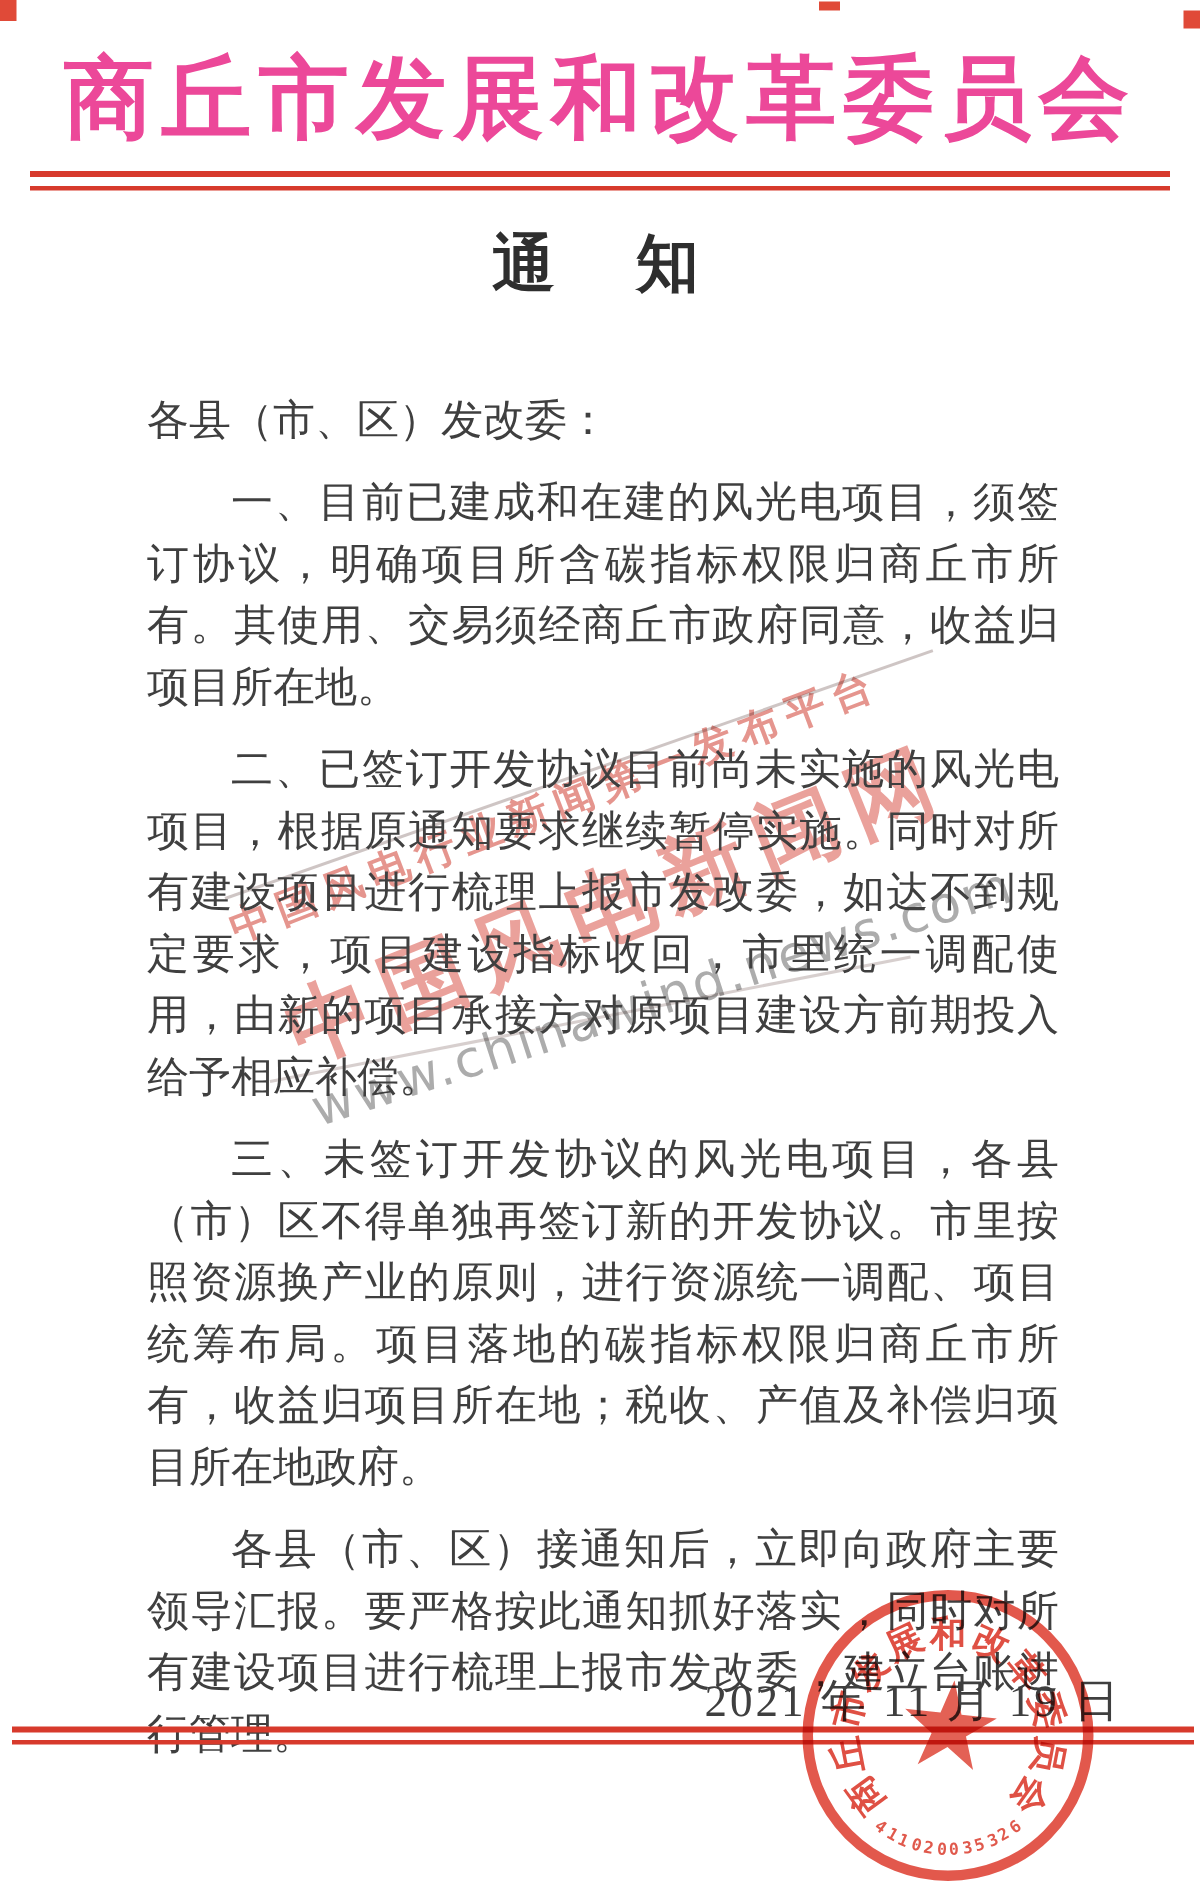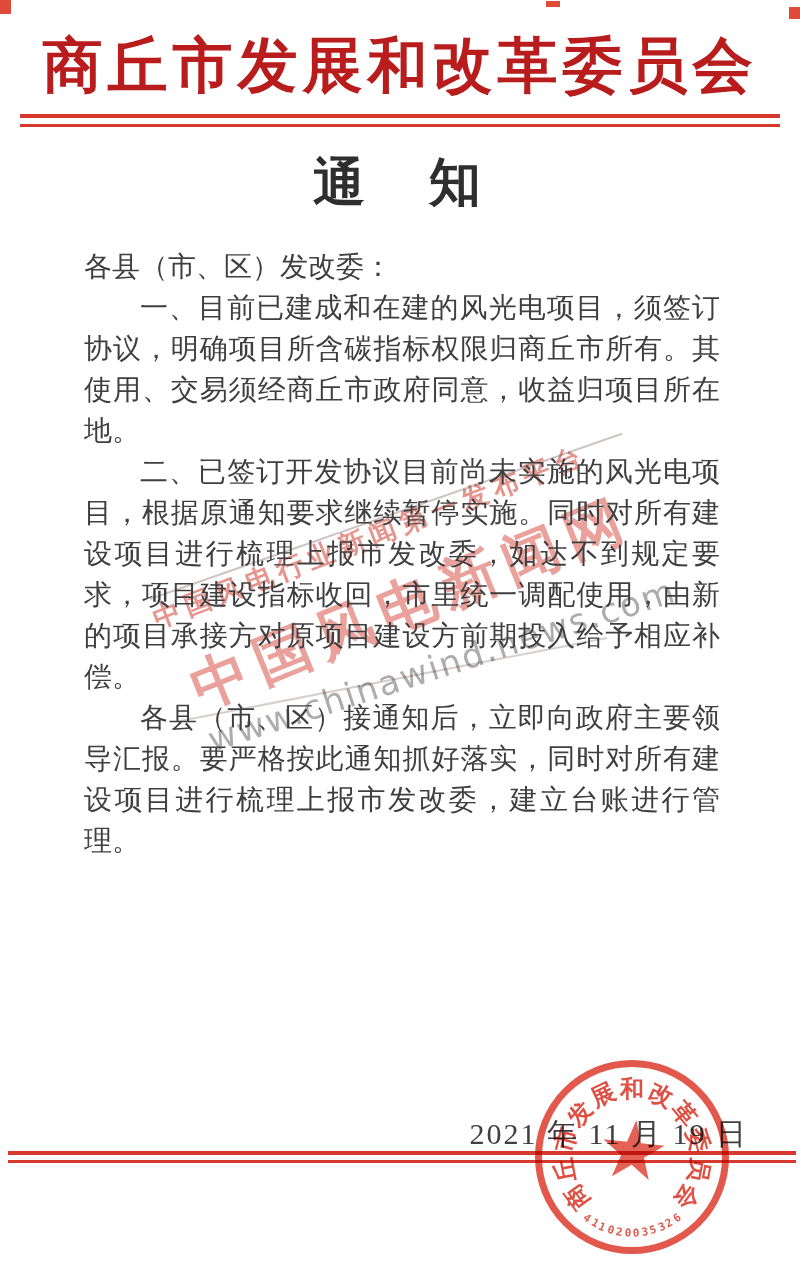--- a/index.html
+++ b/index.html
@@ -9,49 +9,49 @@
     position:relative;
     overflow:hidden;
     font-family:"Liberation Serif","DejaVu Serif",serif;
   }
   
   .org-name{
     position:absolute;left:0;top:26px;width:800px;
     text-align:center;
     font-size:60px;font-weight:700;
     letter-spacing:5px;
-    color:#b91c1c;
+    color:#ec4899;
     font-family:"Liberation Serif","DejaVu Serif",serif;
   }
   .rule{position:absolute;left:20px;width:760px;background:#d73a2c;}
   .rule-a{top:114px;height:4px;}
   .rule-b{top:124px;height:3px;}
   .rule-bottom-a{top:1151px;height:4px;left:8px;width:788px;}
   .rule-bottom-b{top:1160px;height:3px;left:8px;width:788px;}
   
   .fleck{position:absolute;background:#e04a38;}
   .fleck-tl{left:0;top:0;width:11px;height:14px;}
   .fleck-tm{left:546px;top:1px;width:14px;height:6px;}
   .fleck-tr{left:789px;top:7px;width:11px;height:12px;}
   
   .doc-title{
     position:absolute;left:0;top:148px;width:800px;
     text-align:center;
-    font-size:52px;font-weight:700;
+    font-size:42px;font-weight:700;
     color:#2e2e2e;
     letter-spacing:6px;
   }
   
   .doc-body{
     position:absolute;left:84px;top:246px;width:636px;
     font-size:28px;line-height:41px;
     color:#3f3f3f;
     text-align:justify;
   }
-  .doc-body p{margin:0;text-indent:2em;}
+  .doc-body p{margin:14px;text-indent:2em;}
   .doc-body p.salutation{text-indent:0;}
   .date-line{
     position:absolute;right:52px;top:1114px;
     font-size:30px;color:#3f3f3f;
     letter-spacing:2px;
   }
   
   .wm{position:absolute;pointer-events:none;mix-blend-mode:multiply;white-space:nowrap;}
   .wm-line1{
     left:139px;top:519px;
@@ -135,20 +135,21 @@
   <div class="wm-rule wm-rule-b"></div>
   <div class="wm wm-line1">中国风电行业新闻第一发布平台</div>
   <div class="wm wm-brand">中国风电新闻网</div>
   <div class="wm wm-url">www.chinawind.news.com</div>
 </div>
 
 <div class="doc-body">
   <p class="salutation">各县（市、区）发改委：</p>
   <p>一、目前已建成和在建的风光电项目，须签订协议，明确项目所含碳指标权限归商丘市所有。其使用、交易须经商丘市政府同意，收益归项目所在地。</p>
   <p>二、已签订开发协议目前尚未实施的风光电项目，根据原通知要求继续暂停实施。同时对所有建设项目进行梳理上报市发改委，如达不到规定要求，项目建设指标收回，市里统一调配使用，由新的项目承接方对原项目建设方前期投入给予相应补偿。</p>
+  <p>三、未签订开发协议的风光电项目，各县（市）区不得单独再签订新的开发协议。市里按照资源换产业的原则，进行资源统一调配、项目统筹布局。项目落地的碳指标权限归商丘市所有，收益归项目所在地；税收、产值及补偿归项目所在地政府。</p>
   <p>各县（市、区）接通知后，立即向政府主要领导汇报。要严格按此通知抓好落实，同时对所有建设项目进行梳理上报市发改委，建立台账进行管理。</p>
 </div>
 
 <div class="date-line">2021 年 11 月 19 日</div>
 
 <div class="rule rule-bottom-a"></div>
 <div class="rule rule-bottom-b"></div>
 
 <div class="seal">
   <div class="seal-ring"></div>

